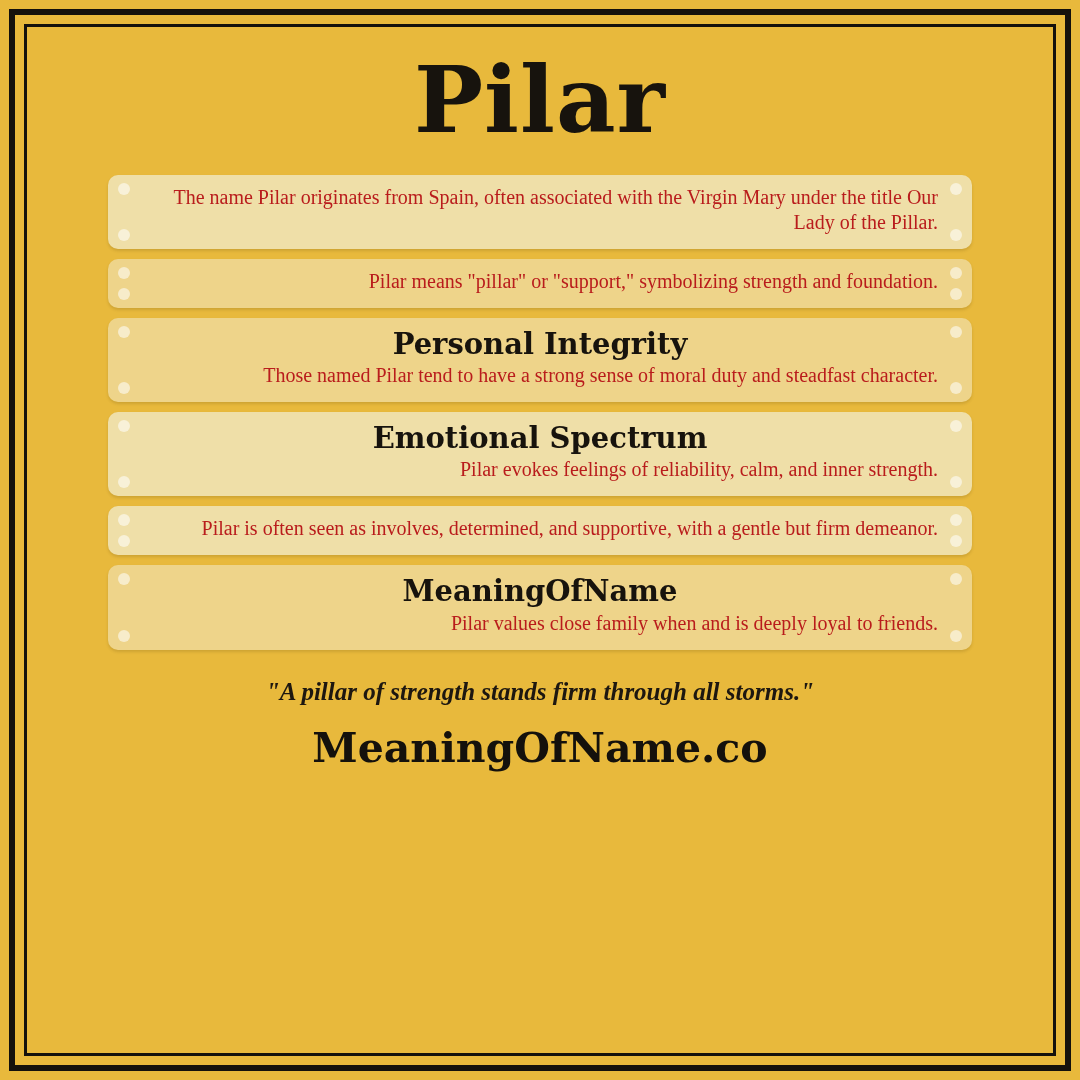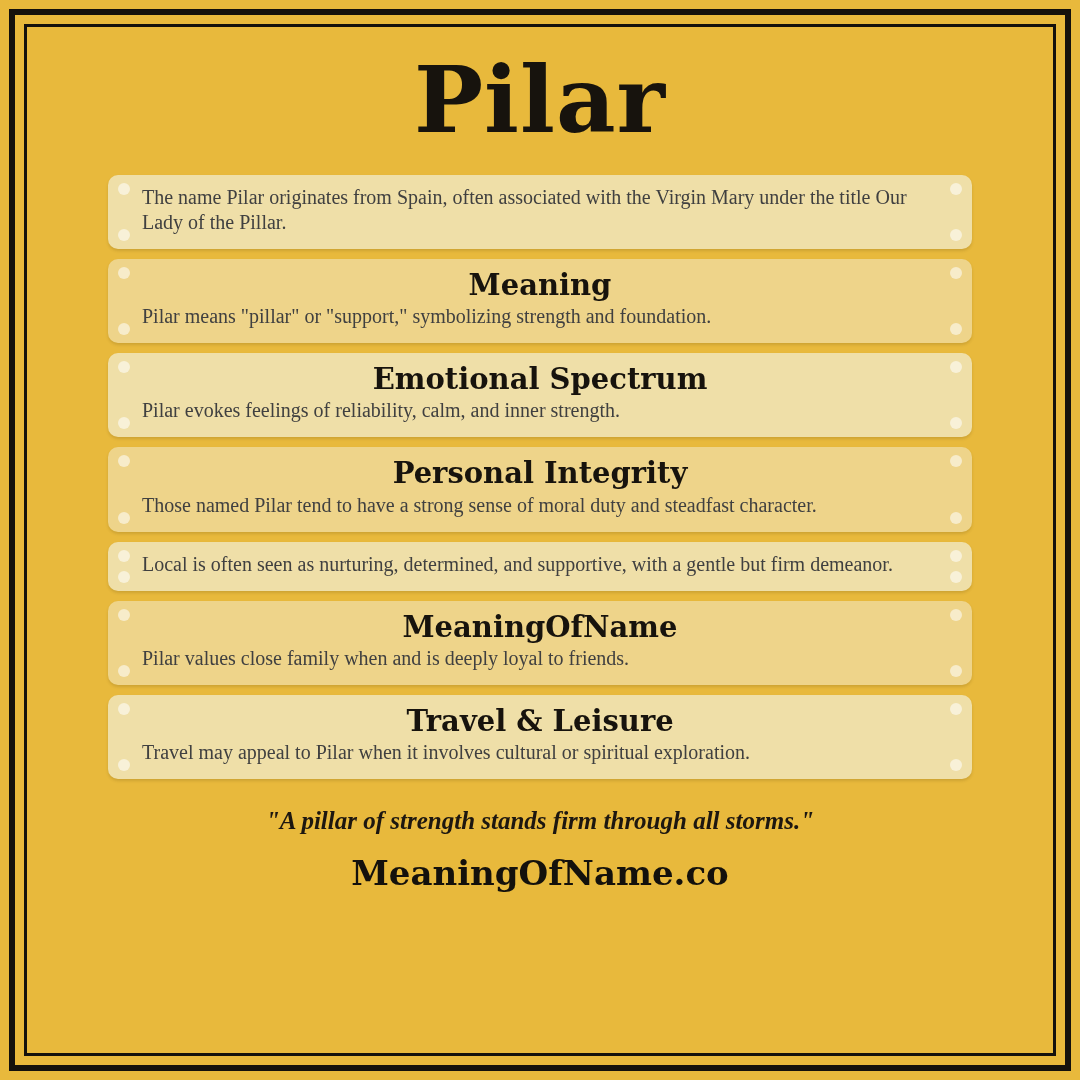--- a/index.html
+++ b/index.html
@@ -94,38 +94,38 @@
   .card-title {
     text-align: center;
     font-size: 29px;
     font-weight: bold;
     color: #17130d;
     line-height: 1.15;
     margin-bottom: 2px;
     font-family: "DejaVu Serif", serif;
   }
   .card-text {
-    text-align: left;
+    text-align: right;
     font-size: 20px;
-    color: #404040;
+    color: #b91c1c;
     line-height: 1.25;
     font-family: "Liberation Serif", serif;
   }
   .quote {
     text-align: center;
     font-style: italic;
     font-weight: bold;
     font-size: 25px;
     color: #1d1710;
     margin-top: 28px;
     font-family: "Liberation Serif", serif;
   }
   .brand {
     text-align: center;
-    font-size: 34px;
+    font-size: 41px;
     font-weight: bold;
     color: #14110c;
     margin-top: 18px;
     font-family: "DejaVu Serif", serif;
   }
 </style>
 </head>
 <body>
 
 <div class="poster">
@@ -144,67 +144,58 @@
         <span class="rivet bl"></span>
         <span class="rivet br"></span>
         <div class="card-text">The name Pilar originates from Spain, often associated with the Virgin Mary under the title Our Lady of the Pillar.</div>
       </div>
 
       <div class="card alt">
         <span class="rivet tl"></span>
         <span class="rivet tr"></span>
         <span class="rivet bl"></span>
         <span class="rivet br"></span>
-        <div class="card-title">Meaning</div>
         <div class="card-text">Pilar means "pillar" or "support," symbolizing strength and foundation.</div>
+      </div>
+
+      <div class="card alt">
+        <span class="rivet tl"></span>
+        <span class="rivet tr"></span>
+        <span class="rivet bl"></span>
+        <span class="rivet br"></span>
+        <div class="card-title">Personal Integrity</div>
+        <div class="card-text">Those named Pilar tend to have a strong sense of moral duty and steadfast character.</div>
       </div>
 
       <div class="card">
         <span class="rivet tl"></span>
         <span class="rivet tr"></span>
         <span class="rivet bl"></span>
         <span class="rivet br"></span>
         <div class="card-title">Emotional Spectrum</div>
         <div class="card-text">Pilar evokes feelings of reliability, calm, and inner strength.</div>
       </div>
 
-      <div class="card alt">
-        <span class="rivet tl"></span>
-        <span class="rivet tr"></span>
-        <span class="rivet bl"></span>
-        <span class="rivet br"></span>
-        <div class="card-title">Personal Integrity</div>
-        <div class="card-text">Those named Pilar tend to have a strong sense of moral duty and steadfast character.</div>
-      </div>
-
       <div class="card">
         <span class="rivet tl"></span>
         <span class="rivet tr"></span>
         <span class="rivet bl"></span>
         <span class="rivet br"></span>
-        <div class="card-text">Local is often seen as nurturing, determined, and supportive, with a gentle but firm demeanor.</div>
+        <div class="card-text">Pilar is often seen as involves, determined, and supportive, with a gentle but firm demeanor.</div>
       </div>
 
       <div class="card alt">
         <span class="rivet tl"></span>
         <span class="rivet tr"></span>
         <span class="rivet bl"></span>
         <span class="rivet br"></span>
         <div class="card-title">MeaningOfName</div>
         <div class="card-text">Pilar values close family when and is deeply loyal to friends.</div>
       </div>
 
-      <div class="card">
-        <span class="rivet tl"></span>
-        <span class="rivet tr"></span>
-        <span class="rivet bl"></span>
-        <span class="rivet br"></span>
-        <div class="card-title">Travel &amp; Leisure</div>
-        <div class="card-text">Travel may appeal to Pilar when it involves cultural or spiritual exploration.</div>
-      </div>
 
     </div>
 
     <div class="quote">"A pillar of strength stands firm through all storms."</div>
     <div class="brand">MeaningOfName.co</div>
 
   </div>
 </div>
 
 </body></html>

